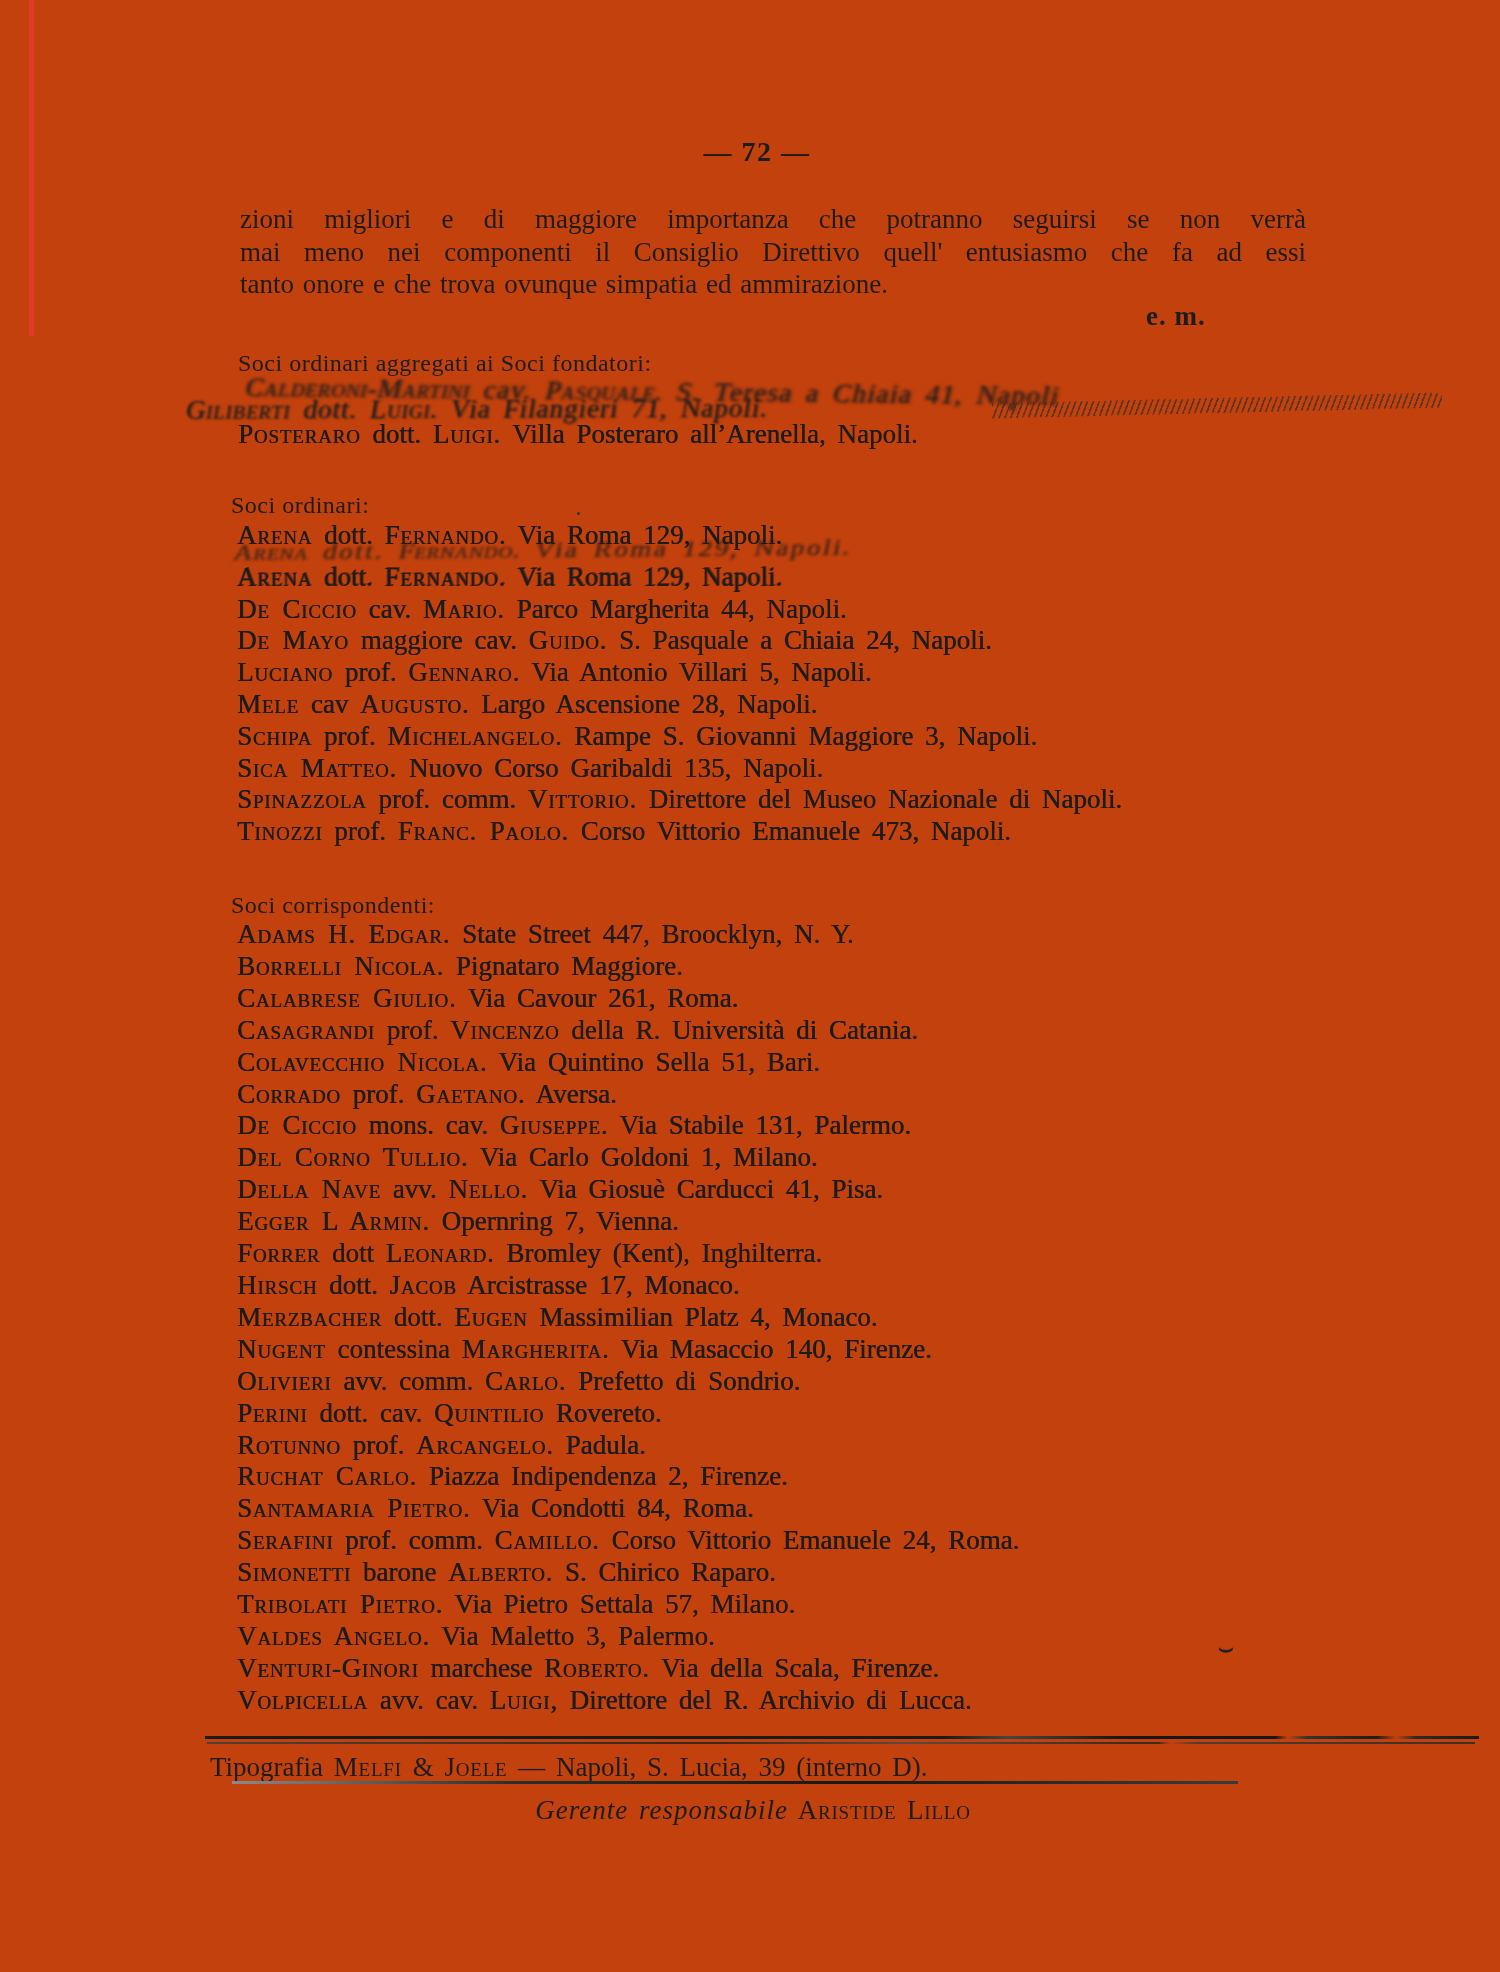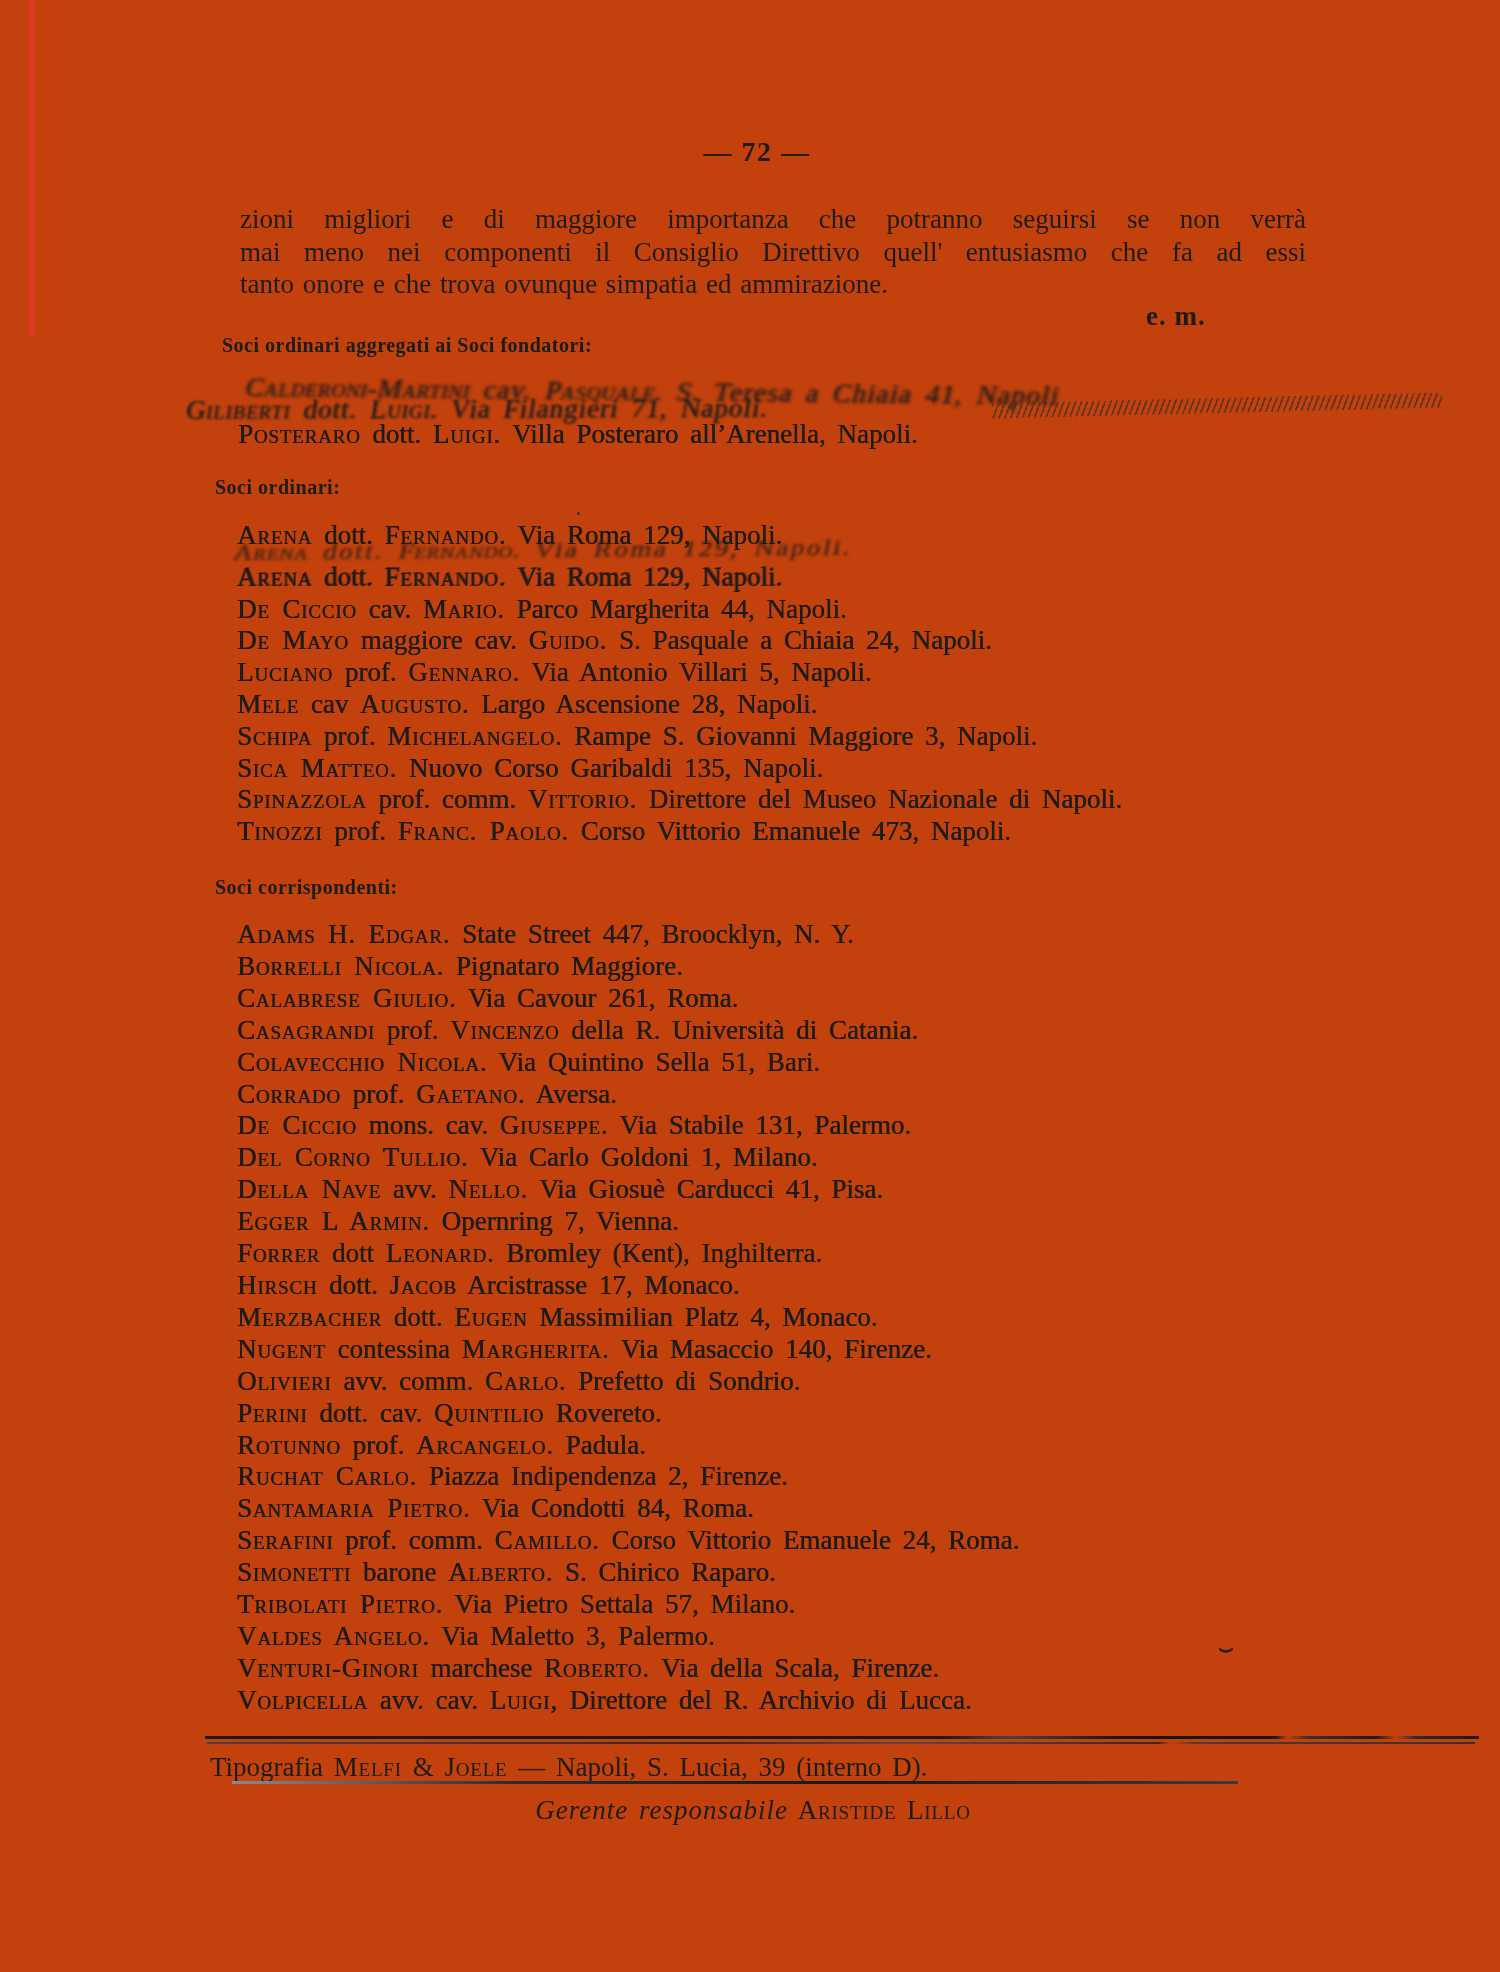--- a/index.html
+++ b/index.html
@@ -13,21 +13,21 @@
   .redline{position:absolute;left:29px;top:0;width:5px;height:336px;background:#e03a28;border-radius:1px;}
   
   .pagenum{position:absolute;left:224px;top:136px;width:1066px;text-align:center;
     font-size:28px;font-weight:700;letter-spacing:1.5px;}
   
   .intro{position:absolute;left:224px;top:203px;width:1066px;font-size:27px;line-height:32.6px;word-spacing:2px;margin-left:16px;}
   .pline{text-align:justify;text-align-last:justify;white-space:normal;}
   .pline.last{text-align:right;text-align-last:left;}
   .sig{position:absolute;left:1146px;top:301px;font-size:27px;font-weight:700;letter-spacing:1px;}
   
-  h2{margin:0;font-size:20px;font-weight:700;letter-spacing:0.5px;white-space:nowrap;}
+  h2{margin:16px;font-size:24px;font-weight:400;letter-spacing:0.5px;white-space:nowrap;}
   #h0{left:222px;top:334px;} #h1{left:215px;top:476px;} #h2{left:215px;top:876px;}
   
   .mline{white-space:nowrap;font-size:27px;word-spacing:5px;text-shadow:0.4px 0 0 #1c1c1c;}
   #sec0-list .mline{position:absolute;}
   #sec0-list .mline:nth-child(1){left:246px;top:376px;}
   #sec0-list .mline:nth-child(2){left:186px;top:394px;}
   #sec0-list .mline:nth-child(3){left:238px;top:419px;}
   #sec1-list{left:237px;top:520px;line-height:31.8px;}
   #sec2-list{left:237px;top:919px;line-height:31.9px;}
   

